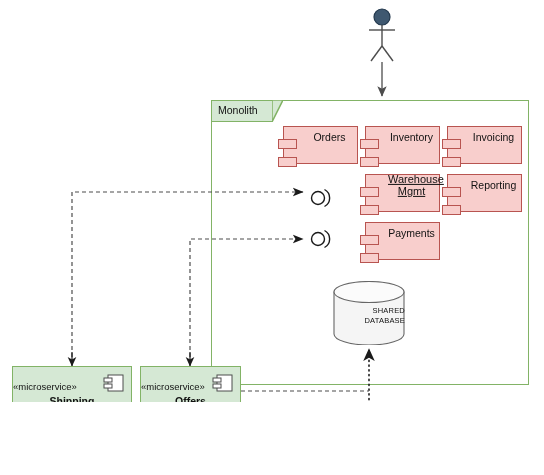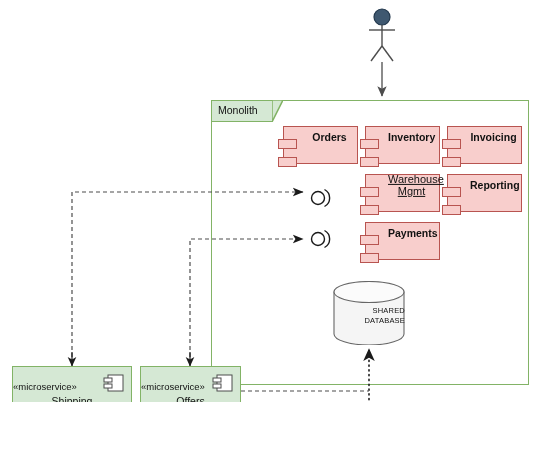--- a/index.html
+++ b/index.html
@@ -64,21 +64,21 @@
   .component .cname {
     position: absolute;
     left: 22px;
     right: 4px;
     top: 50%;
     transform: translateY(-50%);
     text-align: center;
     color: #111111;
     line-height: 1.1;
   }
-  .component .cname.big { font-size: 10.5px; top: 30%; font-weight: bold; }
+  .component .cname.big { font-size: 10.5px; top: 30%; }
   .component .cname.small { font-size: 11px; top: 28%; text-decoration: underline; }
   .tab-a, .tab-b {
     position: absolute;
     left: -6px;
     width: 19px;
     height: 10px;
     background: #f8cecc;
     border: 1px solid #b85450;
     box-sizing: border-box;
   }
@@ -97,21 +97,21 @@
     top: 14px;
     font-size: 9.5px;
     color: #111111;
   }
   .ms-name {
     position: absolute;
     left: 0; right: 0;
     top: 28px;
     text-align: center;
     font-size: 10.5px;
-    font-weight: normal;
+    font-weight: bold;
     color: #111111;
   }
   
   .comp-glyph { position: absolute; top: 6px; right: 6px; width: 22px; height: 20px; }
 
   
   #db-shape { left: 333px; top: 281px; width: 72px; height: 64px; }
   #db-label {
     left: 333px;
     top: 306px;

